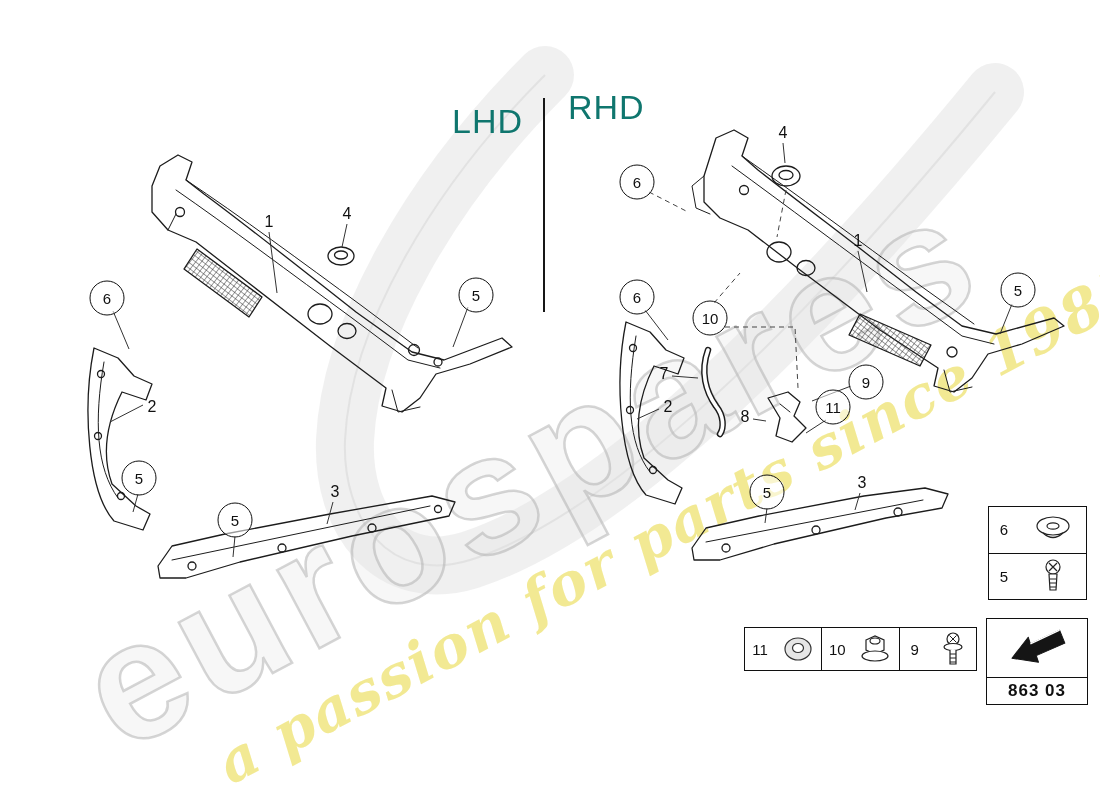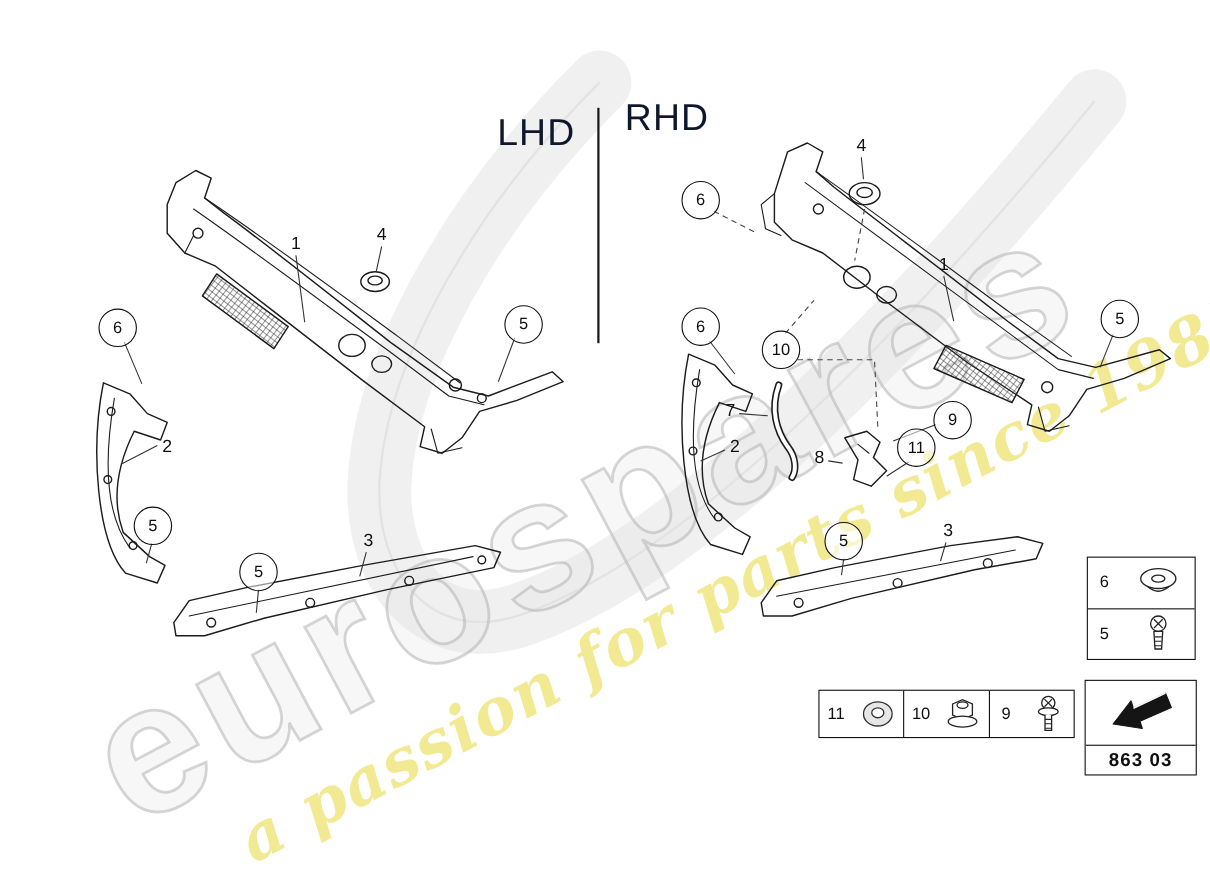--- a/index.html
+++ b/index.html
@@ -19,21 +19,21 @@
     white-space:nowrap;
   }
   .wm-tagline{
     left:208px;top:742px;z-index:3;pointer-events:none;
     transform:rotate(-28deg);transform-origin:0 0;
     font-family:"DejaVu Serif",serif;font-style:italic;font-weight:bold;
     font-size:58px;letter-spacing:2px;line-height:1;
     color:rgba(238,227,116,0.78);white-space:nowrap;
   }
   
-  .side-label{font-size:34px;letter-spacing:1px;z-index:15;color:#0f172a;}
+  .side-label{font-size:34px;letter-spacing:1px;z-index:15;color:#0f766e;}
   .divider{left:543px;top:98px;width:2px;height:214px;background:#161616;z-index:15;}
   
   .drawing{left:0;top:0;z-index:10;pointer-events:none;}
   
   .callout{
     position:absolute;transform:translate(-50%,-50%);z-index:30;
     font-size:16px;color:#101010;cursor:pointer;
   }
   .callout.circled{
     width:33px;height:33px;border:1.5px solid #101010;border-radius:50%;

